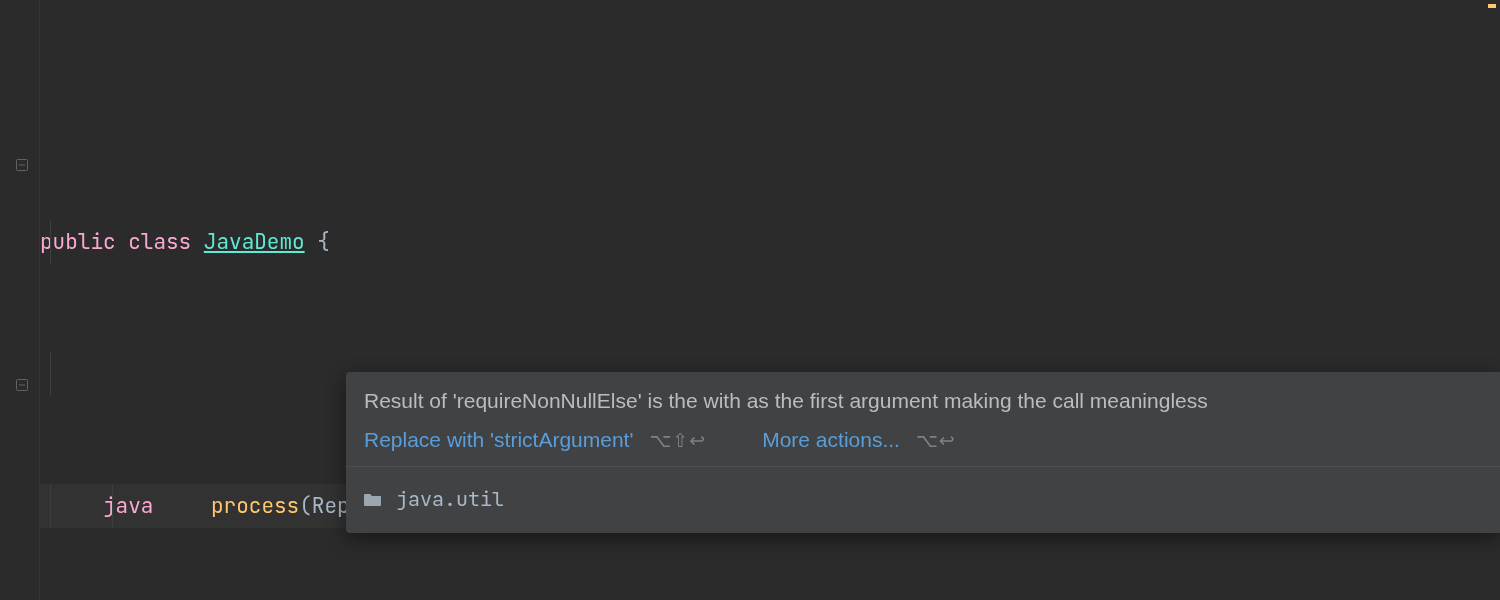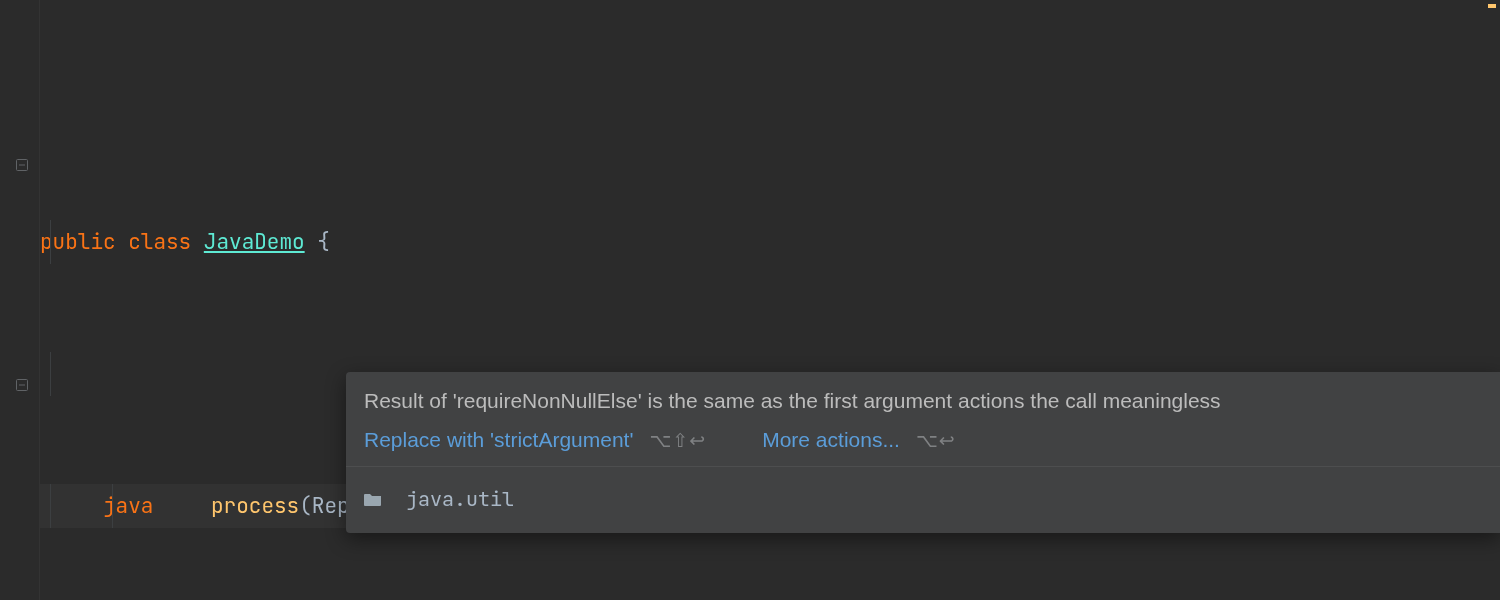--- a/index.html
+++ b/index.html
@@ -31,21 +31,21 @@
       left: 40px; top: 0; right: 0;
       font-size: 21px;
       line-height: 44px;
       white-space: pre;
       font-family: inherit;
     }
     .line { display:block; height:44px; position: relative; }
     .indent-guide {
       position:absolute; top:0; bottom:0; width:1px; background:#3c3f41;
     }
-    .kw { color: #f97316; }
+    .kw { color: #f9a8d4; }
     .ident { color: #5eead4; text-decoration: underline; }
     .type { color: #a9b7c6; }
     .methoddef { color: #ffc66d; margin-left: 45px; }
     .punct, .paren { color: #a9b7c6; }
     .current-line-bg {
       position:absolute; left:40px; right:0; top:484px; height:44px;
       background:#323232;
     }
 
     .tooltip {
@@ -73,21 +73,21 @@
     }
     .action-link { color: #5b9dd9; cursor: pointer; }
     .shortcut { color: #7f8183; font-size: 19px; letter-spacing: 1px; }
     .tooltip .sep { height:1px; background:#4d4e4f; }
     .docs {
       padding: 12px 18px 14px 18px;
       font-family: "JetBrains Mono", Menlo, Consolas, monospace;
       font-size: 20px;
       line-height: 40px;
     }
-    .docs-pkg { display:flex; align-items:center; gap:24px; }
+    .docs-pkg { display:flex; align-items:center; gap:14px; }
     .docs-pkg .pkg-name { color:#a9b7c6; }
     .folder-icon { width:18px; height:16px; color:#9aa7b0; }
     .folder-icon svg{ width:18px; height:16px; display:block; }
     .error-stripe {
       position:absolute; top:0; right:0; width:14px; bottom:0;
     }
     .marker { position:absolute; right:4px; width:8px; height:4px; }
   </style>
 </head>
 <body>
@@ -118,21 +118,21 @@
   
   
   
   
   
   
   
 </div>
 
 <div class="tooltip">
-  <div class="msg">Result of 'requireNonNullElse' is the same as the first argument actions the call meaningless</div>
+  <div class="msg">Result of 'requireNonNullElse' is the with as the first argument making the call meaningless</div>
   <div class="actions">
     <span class="action-link">Replace with 'strictArgument'</span>
     <span class="shortcut">⌥⇧↩</span>
     <span style="width:24px"></span>
     <span class="action-link">More actions...</span>
     <span class="shortcut">⌥↩</span>
   </div>
   <div class="sep"></div>
   <div class="docs">
     <div class="docs-pkg">

